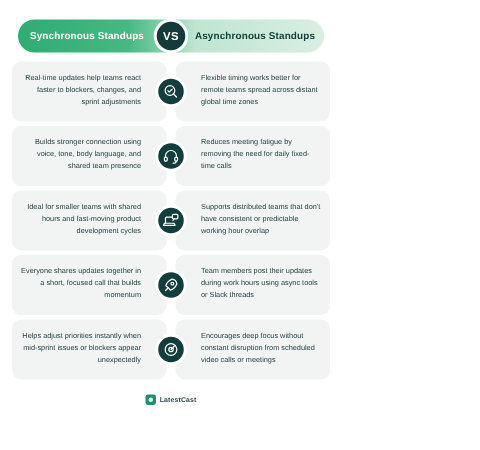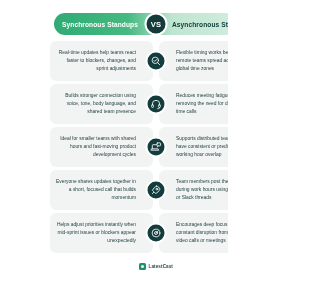--- a/index.html
+++ b/index.html
@@ -10,21 +10,20 @@
     position:relative;
     overflow:hidden;
   }
 
   .poster {
     width:228px; height:260px;
     position:relative;
     padding:0 8px;
     display:flex;
     flex-direction:column;
-    margin-left:42px;
   }
 
   
   .header-wrap {
     margin-top:13px;
     height:22px;
     position:relative;
     flex:none;
   }
   .header-pill {

